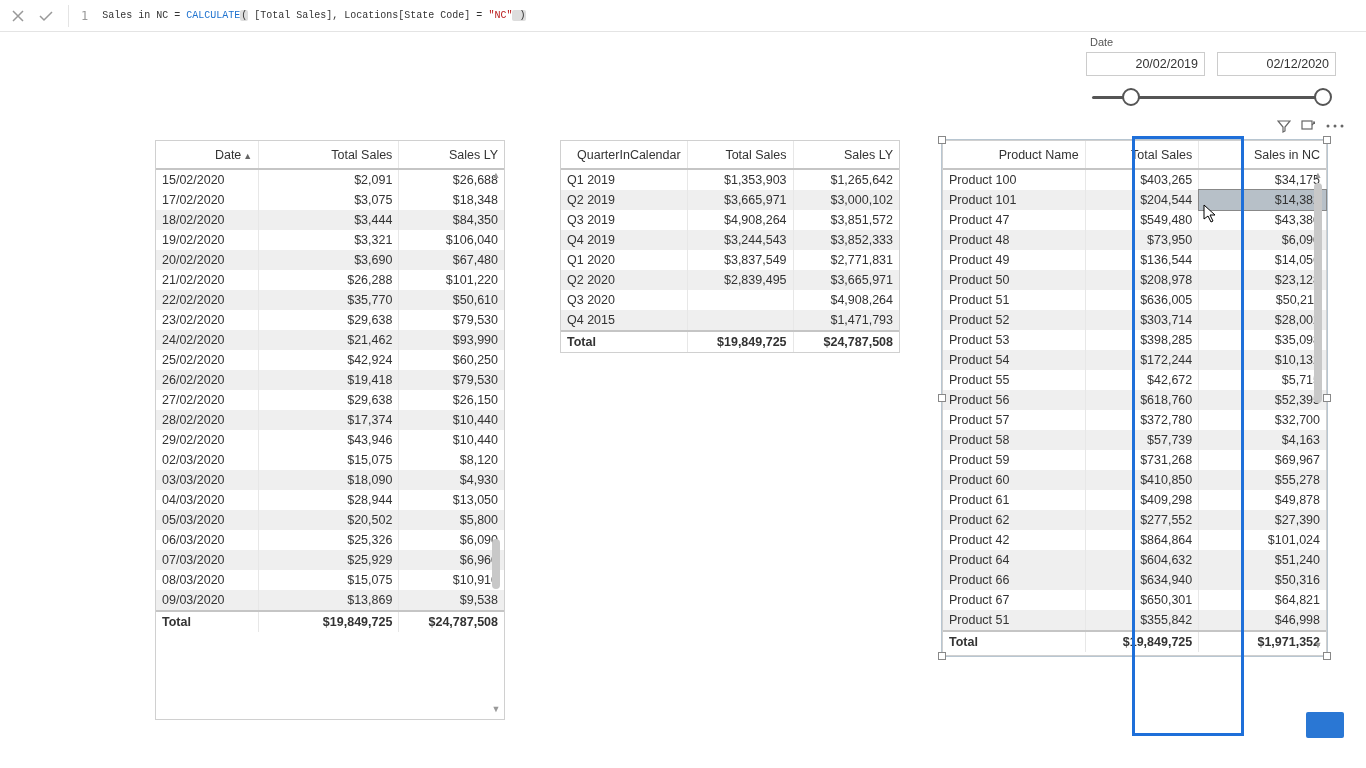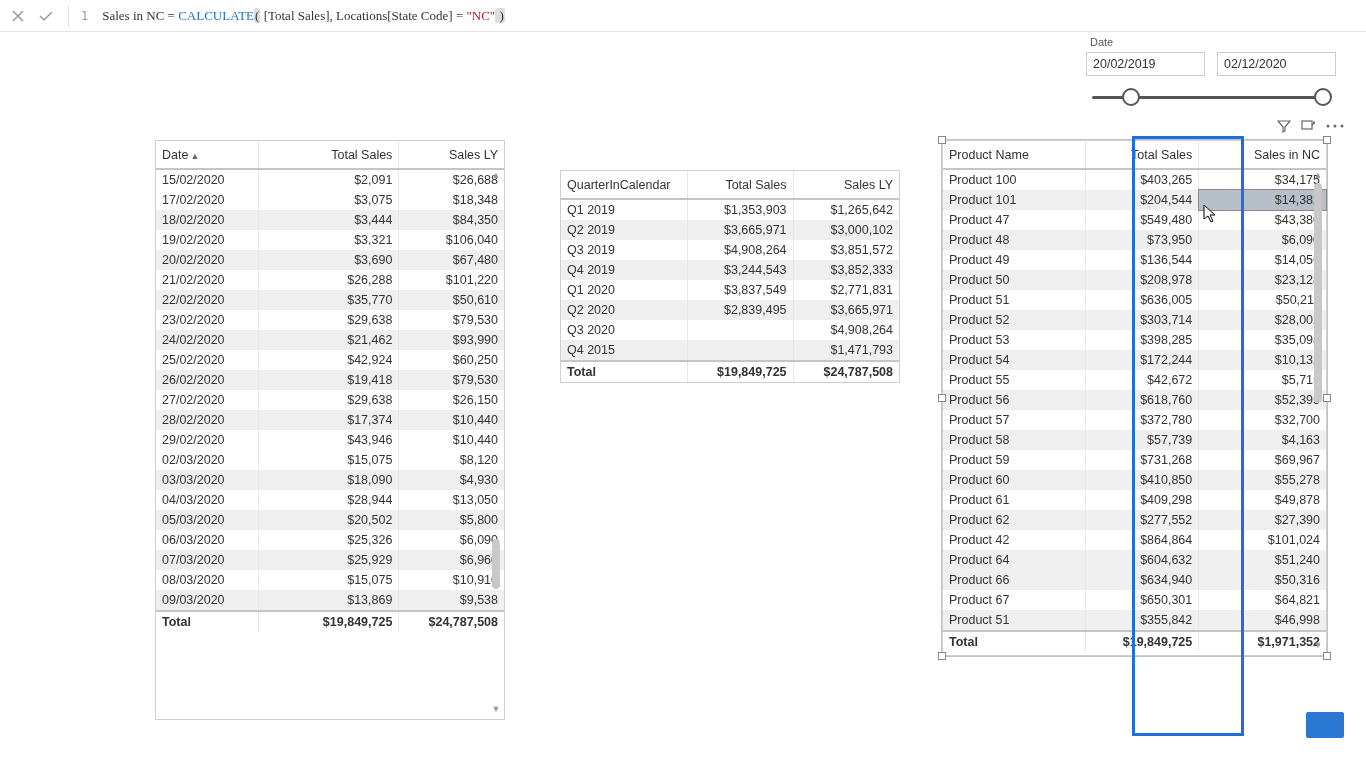--- a/index.html
+++ b/index.html
@@ -37,22 +37,22 @@
     background: #e4e4e4;
     margin: 0 4px;
   }
   .fb-line {
     color: #999;
     font-size: 12px;
     font-family: Consolas, monospace;
     margin-right: 6px;
   }
   .fb-code {
-    font-family: Liberation Serif, serif;
-    font-size: 13px;
+    font-family: Liberation Mono, monospace;
+    font-size: 10px;
     flex: 1;
   }
   .tok-plain { color: #333; }
   .tok-func  { color: #1e72cf; }
   .tok-str   { color: #b81919; }
   .tok-paren-hl { background: #ddd; border-radius: 2px; padding: 0 1px;}
 
   .date-slicer {
     position: absolute;
     top: 36px;
@@ -68,21 +68,21 @@
   .date-boxes {
     display: flex;
     gap: 12px;
     margin-bottom: 10px;
   }
   .date-box {
     flex: 1;
     border: 1px solid #ccc;
     padding: 4px 6px;
     font-size: 12.5px;
-    text-align: left;
+    text-align: right;
     background: #fff;
   }
   .slider {
     position: relative;
     height: 24px;
     margin: 0 6px;
   }
   .slider-track {
     position: absolute;
     top: 10px; left: 0; right: 0;
@@ -110,36 +110,36 @@
     align-items: center;
   }
   .vt-ico { width: 16px; height: 16px; display: flex; align-items:center; justify-content:center; color:#666; }
 
   .tbl-wrap {
     position: absolute;
     border: 1px solid #d0d0d0;
     background: #fff;
   }
   .tbl-date { top: 140px; left: 155px; width: 350px; height: 580px; }
-  .tbl-qtr  { top: 140px; left: 560px; width: 340px; margin-top: 30px; }
+  .tbl-qtr  { top: 140px; left: 560px; width: 340px; }
   .tbl-prod { top: 140px; left: 942px; width: 385px; height: 516px; }
 
   .tbl-prod.selected { outline: 1px solid #b8c6d1; }
 
   table { border-collapse: collapse; width: 100%; table-layout: fixed; }
   th, td {
     padding: 3px 6px;
     font-size: 12.5px;
     border-right: 1px solid #e7e7e7;
     overflow: hidden;
     white-space: nowrap;
   }
   th:last-child, td:last-child { border-right: none; }
   th {
-    text-align: left;
+    text-align: right;
     font-weight: 400;
     border-bottom: 2px solid #c5c5c5;
     background: #fff;
     height: 28px;
     color: #333;
   }
   td.num, th.num { text-align: right; }
   tr.alt td { background: #efefef; }
   tr.total td {
     font-weight: 600;

